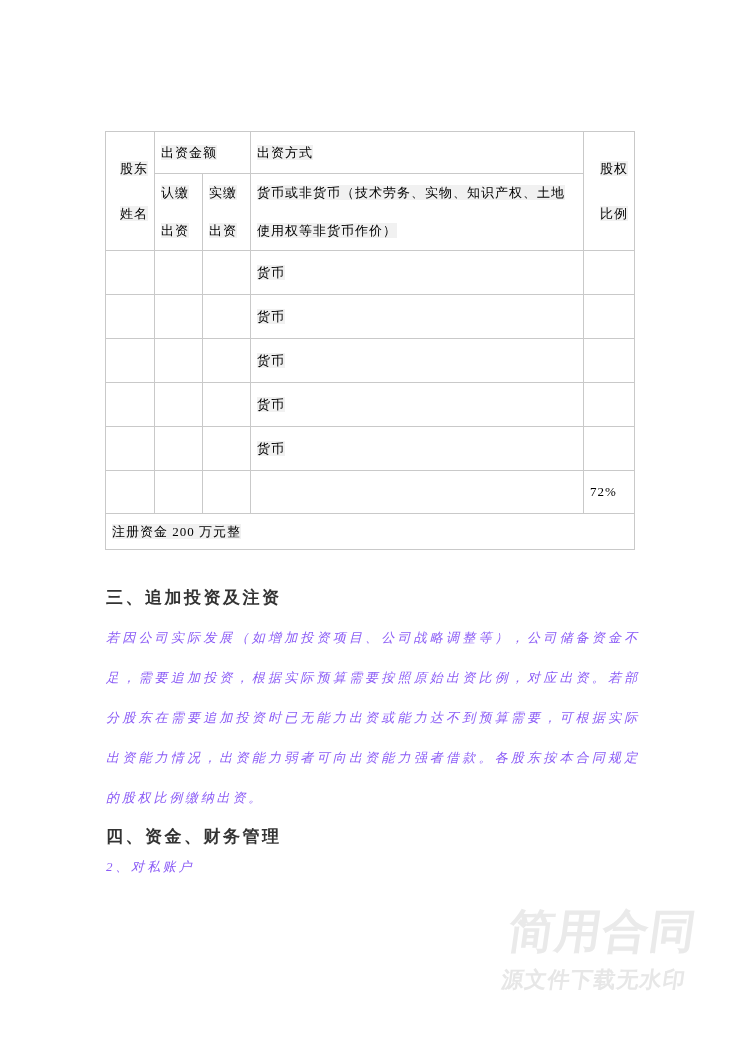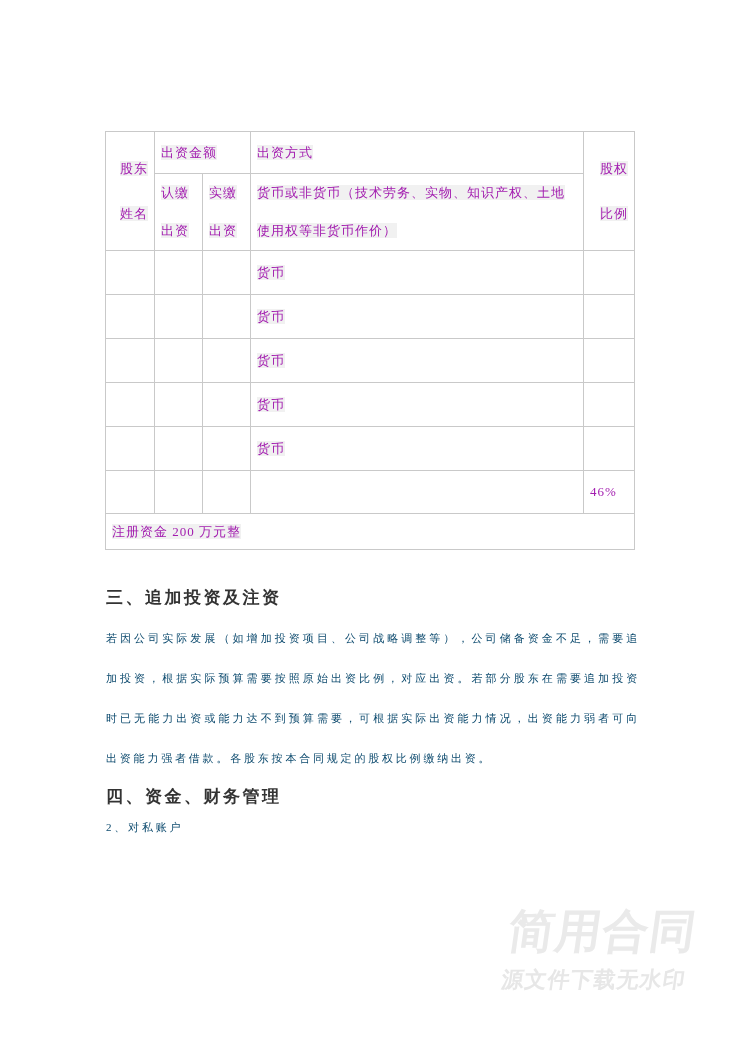--- a/index.html
+++ b/index.html
@@ -20,21 +20,21 @@
   table.cap-table {
     position: absolute;
     left: 105px; top: 131px;
     width: 529px;
     border-collapse: collapse;
     table-layout: fixed;
   }
   table.cap-table td {
     border: 1px solid #c9c9c9;
     font-size: 13px;
-    color: #a21caf;
+    color: #000000;
     letter-spacing: 1px;
     padding: 0 6px;
     vertical-align: middle;
     overflow: hidden;
     word-break: break-all;
   }
   tr.rh1  { height: 42px; }
   tr.rh2  { height: 77px; }
   tr.rdata{ height: 44px; }
   tr.rtotal{ height: 43px; }
@@ -60,25 +60,26 @@
     margin: 38px 0 0 0;
     font-size: 17px;
     font-weight: bold;
     color: #333333;
     letter-spacing: 2.5px;
     line-height: 21px;
   }
   .sec-heading.second { margin-top: 8px; }
   p.para {
     margin: 10px 0 0 0;
-    font-size: 11px;
+    font-size: 13px;
     line-height: 40px;
     letter-spacing: 2.8px;
     text-align: justify;
-    color: #0c4a6e;
+    color: #8b5cf6;
+    font-style: italic;
   }
   p.para.tight { margin-top: 0; }
 
   
   .watermark {
     position: absolute;
     left: 506px; top: 906px;
     transform: skewX(-8deg);
     font-weight: bold;
     z-index: 0;
@@ -159,21 +160,21 @@
         <td></td>
         <td class="method"><span class="hl">货币</span></td>
         <td></td>
       </tr>
 
       <tr class="rtotal">
         <td></td>
         <td></td>
         <td></td>
         <td></td>
-        <td class="ratio">46%</td>
+        <td class="ratio">72%</td>
       </tr>
 
       <tr class="rcap">
         <td colspan="5" class="capnote"><span class="hl">注册资金 200 万元整</span></td>
       </tr>
     </tbody>
   </table>
 
   <div class="content">
     <div class="sec-heading">三、追加投资及注资</div>

